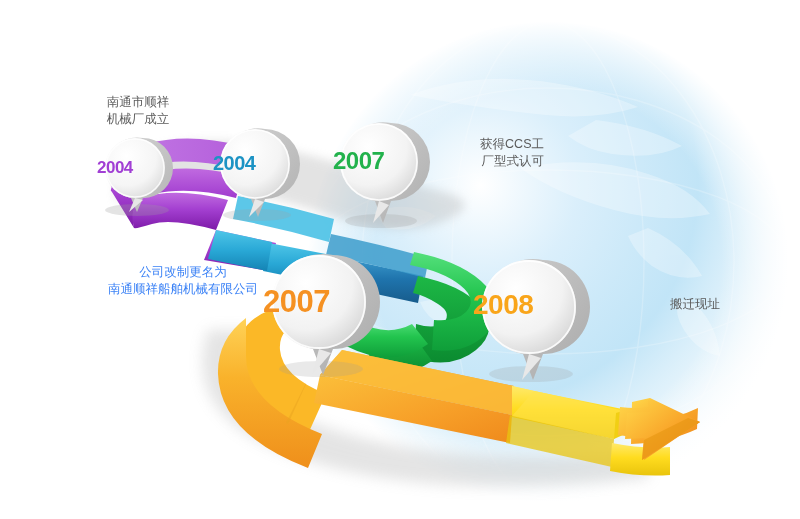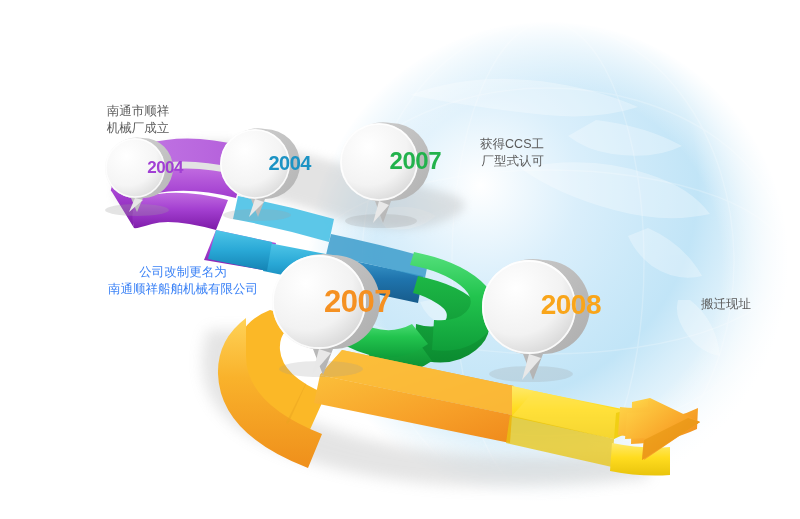--- a/index.html
+++ b/index.html
@@ -6,21 +6,21 @@
   html,body{margin:0;padding:0;background:#ffffff;}
   body{font-family:"Liberation Sans","DejaVu Sans",sans-serif;}
   #stage{position:relative;width:800px;height:519px;overflow:hidden;background:#ffffff;}
   #bg-svg,#ribbon-svg{position:absolute;left:0;top:0;width:800px;height:519px;}
   #bg-svg{z-index:1;}
   #ribbon-svg{z-index:2;}
   .pin{position:absolute;z-index:4;}
   .pin .pin-svg{position:absolute;left:0;top:0;}
   .pin .pin-year{
     position:absolute;left:0;top:0;width:100%;
-    text-align:right;font-weight:bold;white-space:nowrap;
+    text-align:left;font-weight:bold;white-space:nowrap;
     letter-spacing:-0.5px;line-height:1;
   }
   .label{
     position:absolute;z-index:5;color:#5b5b5b;
     font-size:12.5px;line-height:1.38;white-space:pre-line;
     font-family:"Liberation Sans","DejaVu Sans",sans-serif;
   }
   .label.ctr{text-align:center;}
   .label.lft{text-align:right;}
 </style>
@@ -306,25 +306,25 @@
       </defs>
       <ellipse cx="58" cy="124" rx="42" ry="8" fill="#9a9a9a" opacity="0.22"></ellipse>
       <path d="M70 10 a47 47 0 0 1 0 94 l-10 26 l-10 -26 a47 47 0 0 1 20 -94z" fill="url(#p5b)"></path>
       <circle cx="56" cy="57" r="47" fill="url(#p5a)"></circle>
       <path d="M56 104 l-7 26 l19 -22z" fill="#e8e8e8"></path>
       <circle cx="56" cy="57" r="46" fill="none" stroke="#ffffff" stroke-width="1.8" opacity="0.85"></circle>
     </svg>
     <div class="pin-year" style="top: 41px; font-size: 28px; padding-right: 16px; color: rgb(249, 165, 26);">2008</div>
   </div>
 
-  <div class="label ctr" style="left: 80px; top: 103px; width: 116px; color: rgb(91, 91, 91);">南通市顺祥
+  <div class="label ctr" style="left: 80px; top: 94px; width: 116px; color: rgb(91, 91, 91);">南通市顺祥
 机械厂成立</div>
 
 
   <div class="label lft" style="left: 434px; top: 136px; width: 110px; color: rgb(91, 91, 91);">获得CCS工
 厂型式认可</div>
 
   <div class="label ctr" style="left: 95px; top: 264px; width: 176px; color: #3b82f6;">公司改制更名为
 南通顺祥船舶机械有限公司</div>
 
-  <div class="label lft" style="left: 620px; top: 296px; width: 100px; color: rgb(91, 91, 91); margin-left: 31px;">搬迁现址</div>
+  <div class="label lft" style="left: 620px; top: 296px; width: 100px; color: rgb(91, 91, 91);">搬迁现址</div>
 
 </div>
 
 </body></html>

